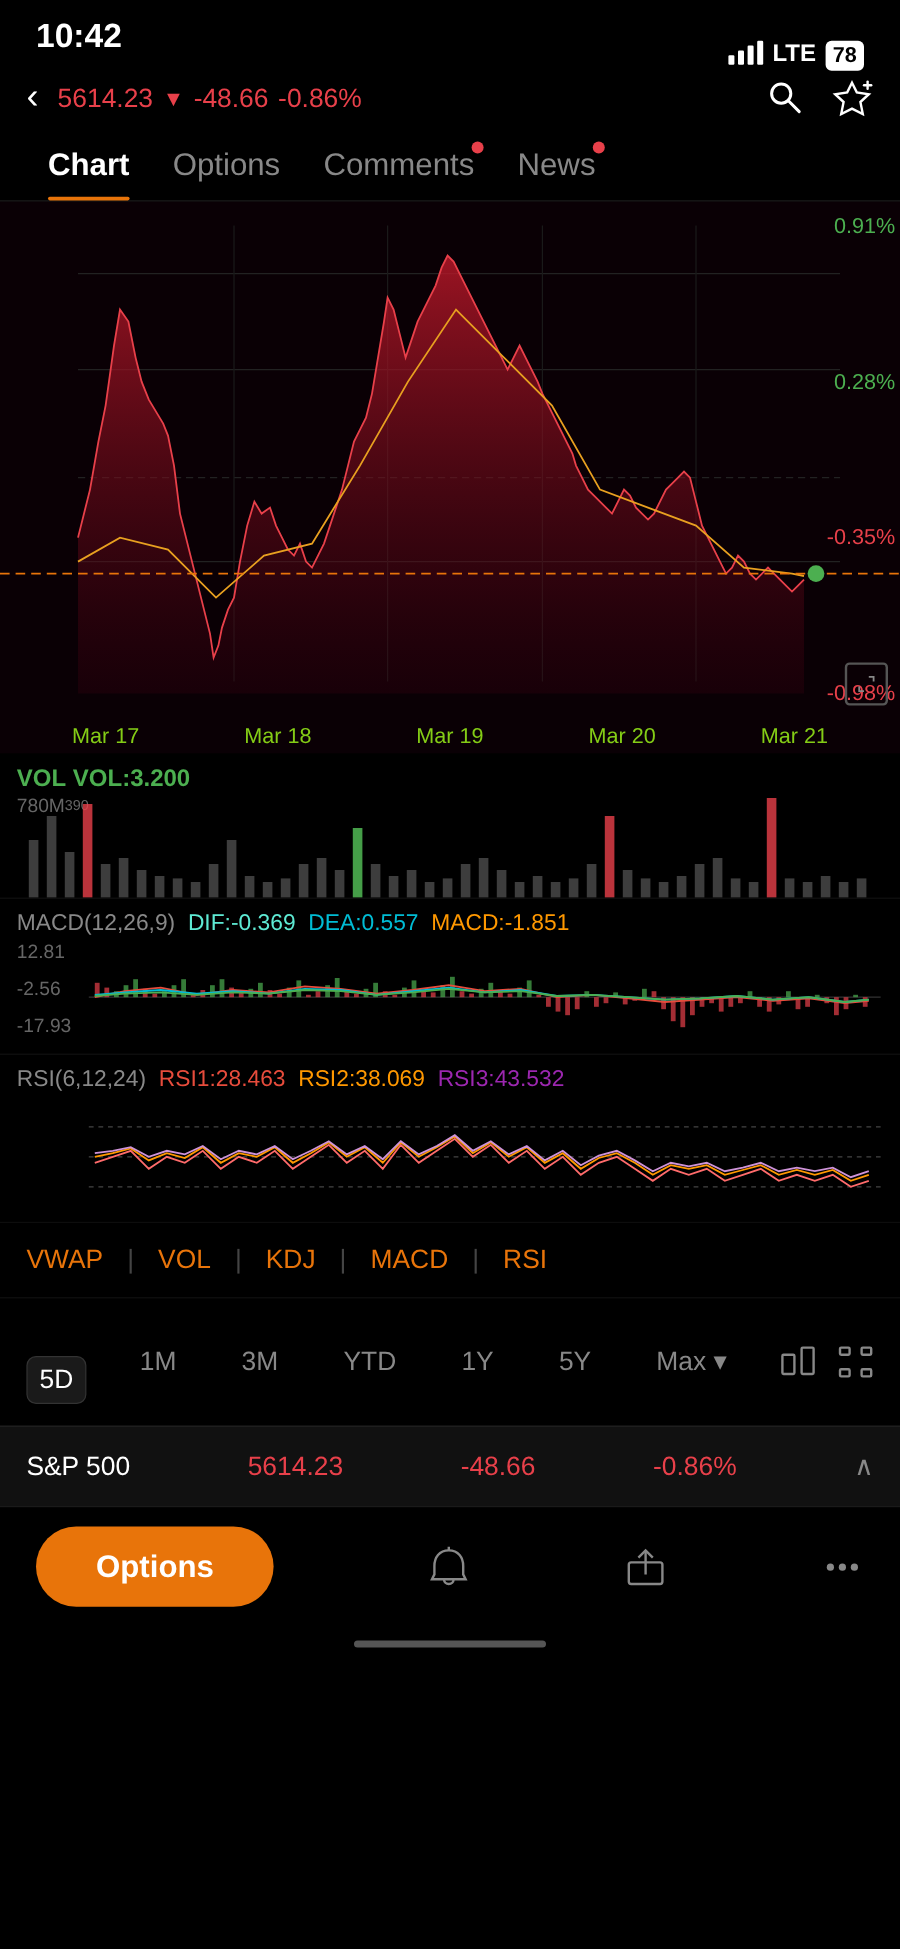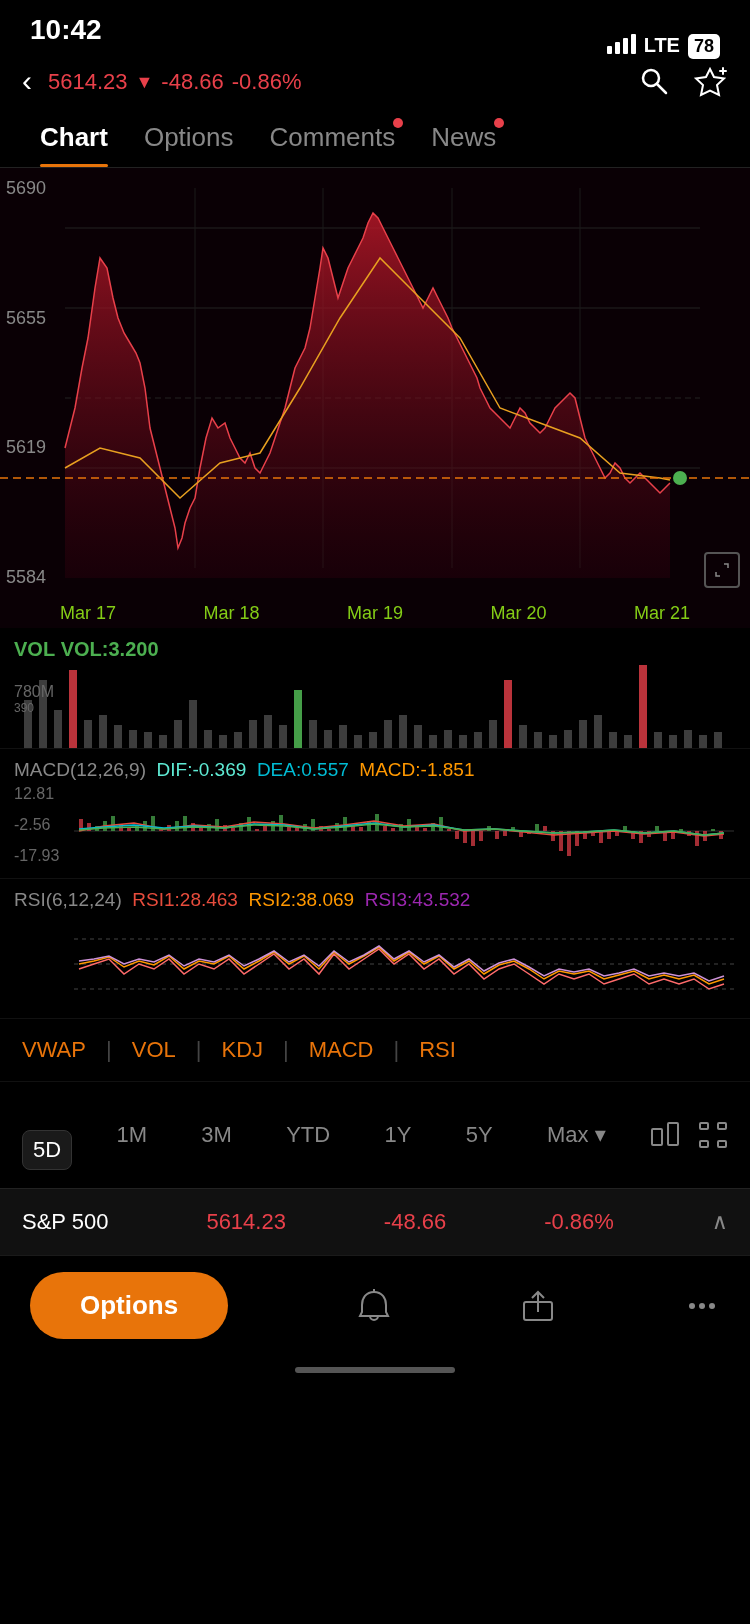--- a/index.html
+++ b/index.html
@@ -461,27 +461,27 @@
     <span class="tab-dot"></span>
   </div>
   <div class="tab" style="position:relative;">
     <span>News</span>
     <span class="tab-dot"></span>
   </div>
 </div>
 
 <div class="chart-section">
 
-  <div class="chart-y-labels-left">
-    <span class="chart-y-label">5690</span>
-    <span class="chart-y-label">5655</span>
-    <span class="chart-y-label">5619</span>
-    <span class="chart-y-label">5584</span>
-  </div>
-
+
+  <div class="chart-y-labels-right">
+    <span class="chart-y-label-right positive">0.91%</span>
+    <span class="chart-y-label-right positive">0.28%</span>
+    <span class="chart-y-label-right negative">-0.35%</span>
+    <span class="chart-y-label-right negative">-0.98%</span>
+  </div>
 
   <svg width="750" height="430" viewBox="0 0 750 430" style="position:absolute;top:0;left:0;">
     <defs>
       <linearGradient id="priceGrad" x1="0" y1="0" x2="0" y2="1">
         <stop offset="0%" stop-color="#c0192a" stop-opacity="0.8"></stop>
         <stop offset="100%" stop-color="#3a0010" stop-opacity="0.3"></stop>
       </linearGradient>
     </defs>
 
     <line x1="65" y1="60" x2="700" y2="60" stroke="#222" stroke-width="1"></line>
@@ -528,21 +528,21 @@
       <polyline points="16,8 16,4 12,4" stroke="#888" stroke-width="1.5"></polyline>
     </svg>
   </div>
 </div>
 
 <div class="volume-section">
   <div class="indicator-title">
     <span>VOL</span>
     <span>VOL:3.200</span>
   </div>
-  <div style="position:absolute;left:14px;top:36px;display:flex;flex-direction:column;justify-content:center;height:70px;">
+  <div style="position:absolute;left:14px;top:36px;display:flex;flex-direction:row;justify-content:flex-start;height:70px;">
     <span style="font-size:16px;color:#666;">780M</span>
     <span style="font-size:12px;color:#666;">390</span>
   </div>
   <svg width="720" height="90" viewBox="0 0 720 90" style="position:absolute;left:14px;top:32px;">
 
     <rect x="10" y="40" width="8" height="50" fill="#666" opacity="0.6"></rect>
     <rect x="25" y="20" width="8" height="70" fill="#666" opacity="0.6"></rect>
     <rect x="40" y="50" width="8" height="40" fill="#666" opacity="0.6"></rect>
     <rect x="55" y="10" width="8" height="80" fill="#e8404a" opacity="0.8"></rect>
     <rect x="70" y="60" width="8" height="30" fill="#666" opacity="0.6"></rect>

